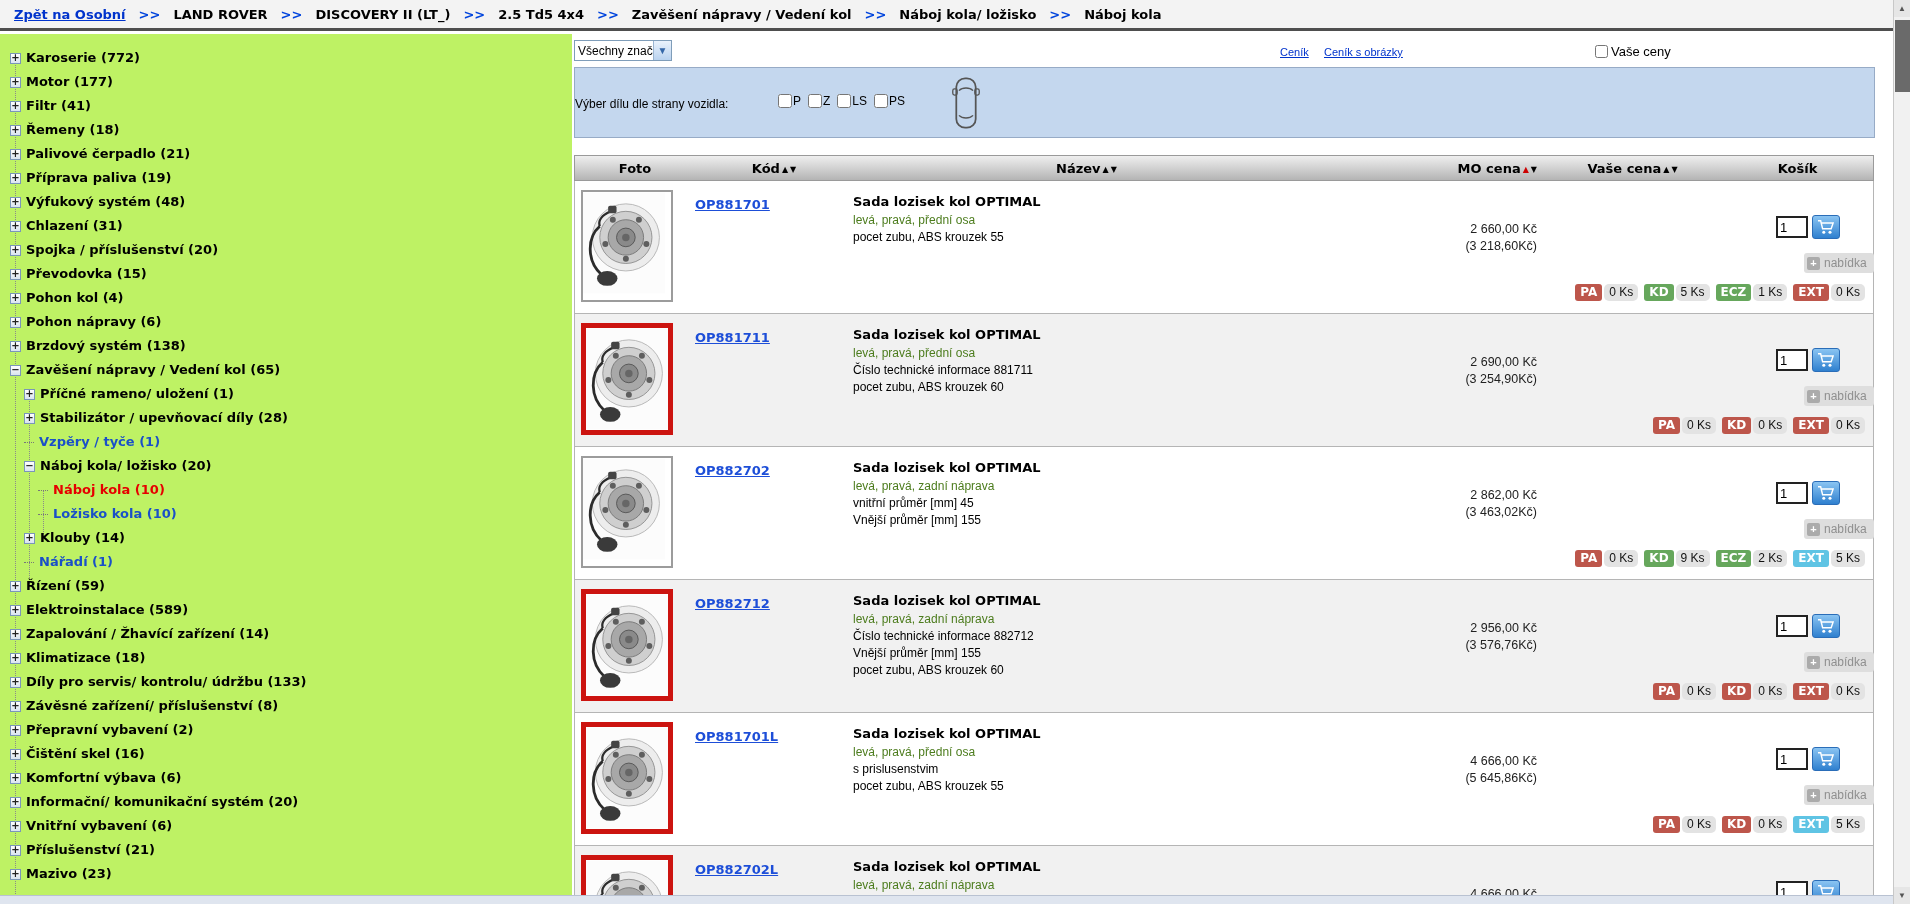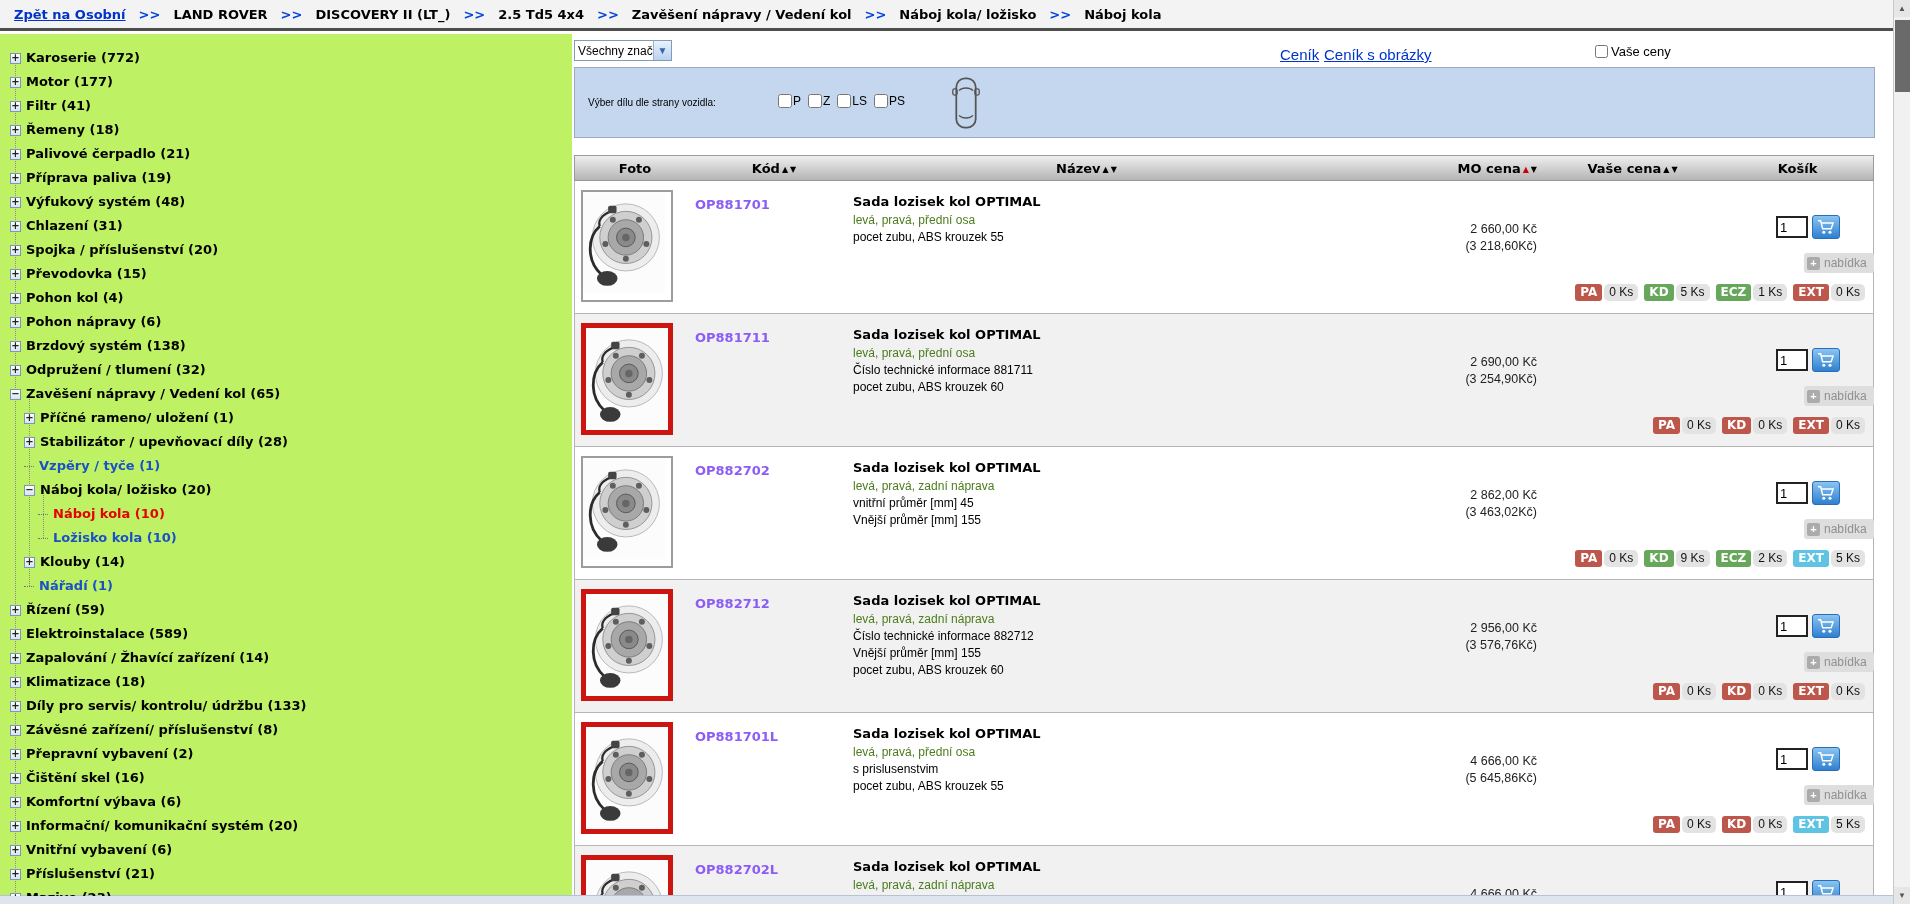--- a/index.html
+++ b/index.html
@@ -34,51 +34,51 @@
   
   #main{position:absolute;left:572px;top:34px;width:1321px;height:862px;overflow:hidden;}
 
   #toolbar{position:relative;height:30px;}
   .select-box{position:absolute;left:2px;top:6px;width:98px;height:21px;border:1px solid #7f9db9;
     background:#fff;display:flex;align-items:center;box-sizing:border-box;font-size:12px;cursor:pointer;}
   .sel-text{flex:1;padding-left:3px;white-space:nowrap;overflow:hidden;}
   .sel-arrow{width:17px;height:100%;background:linear-gradient(#eaf2fc,#b9d2ef);
     border-left:1px solid #9ab4d0;color:#3567a8;font-size:10px;font-weight:bold;
     display:flex;align-items:center;justify-content:center;}
-  .tb-link{position:absolute;top:12px;color:#0033cc;text-decoration:underline;font-size:15px;cursor:pointer;white-space:nowrap;}
+  .tb-link{position:absolute;top:12px;color:#0033cc;text-decoration:underline;font-size:11px;cursor:pointer;white-space:nowrap;}
   #link-cenik{left:708px}
   #link-cenik-obr{left:752px}
   #your-prices{position:absolute;left:1023px;top:10px;display:flex;align-items:center;font-size:13px;gap:3px;}
   #your-prices input{width:13px;height:13px;margin:0;}
 
   #side-panel{position:absolute;left:2px;top:33px;width:1301px;height:71px;background:#c4d7ee;
     border:1px solid #97abc6;box-sizing:border-box;}
-  #side-panel .lbl{position:absolute;left:13px;top:29px;font-size:10px;}
+  #side-panel .lbl{position:absolute;left:0;top:29px;font-size:12px;}
   #side-panel .opts{position:absolute;left:196px;top:26px;display:flex;align-items:center;font-size:12px;}
   #side-panel .opts input{width:14px;height:14px;margin:0 1px 0 7px;}
   #car{position:absolute;left:376px;top:5px;}
 
   
   #table{position:absolute;left:2px;top:121px;width:1300px;}
   #thead{display:grid;grid-template-columns:120px 158px 467px 225px 175px 155px;height:26px;
     background:linear-gradient(#efefef,#b4b4b4);border:1px solid #9a9a9a;box-sizing:border-box;
     font:bold 13px "DejaVu Sans",sans-serif;align-items:center;}
   .th{text-align:center;white-space:nowrap;}
   .th.right{text-align:right;padding-right:8px;}
   .arr{font-size:8px;margin-left:2px;vertical-align:1px;}
   .arr.red{color:#cc0000;}
   #tbody{border-left:1px solid #b5b5b5;border-right:1px solid #b5b5b5;}
   .prod-row{position:relative;display:grid;grid-template-columns:120px 158px 467px 225px 175px 155px;
     height:133px;background:#fff;border-bottom:1px solid #b5b5b5;box-sizing:border-box;}
   .prod-row.alt{background:#f1f1f1;}
   .photo{margin:9px 0 0 6px;width:92px;height:112px;background:#fff;box-sizing:border-box;overflow:hidden;cursor:pointer;}
   .photo.gray{border:2px solid #9c9c9c;}
   .photo.red{border:5px solid #cc1410;}
-  .code{display:inline-block;margin-top:16px;font:bold 13px "DejaVu Sans",sans-serif;color:#8b5cf6;
-    cursor:pointer;}
+  .code{display:inline-block;margin-top:16px;font:bold 13px "DejaVu Sans",sans-serif;color:#1d4ed8;
+    text-decoration:underline;cursor:pointer;}
   .cell-name{padding-top:13px;font-size:12px;line-height:17px;}
   .cell-name .title{font:bold 13px "DejaVu Sans",sans-serif;margin-bottom:3px;}
   .cell-name .green{color:#4c7c1d;}
   .cell-mo{padding-top:40px;text-align:right;padding-right:8px;font-size:12.5px;line-height:17px;color:#222;}
   .cell-kosik{position:relative;}
   .qtyrow{position:absolute;left:56px;top:34px;display:flex;align-items:center;}
   .qty{width:24px;height:18px;border:2px solid #222;font-size:13px;padding:0 2px;}
   .cart-btn{width:28px;height:24px;margin-left:4px;border:1px solid #2a6db8;border-radius:3px;
     background:linear-gradient(#8ac4f2,#2f80cf);display:flex;align-items:center;justify-content:center;
     cursor:pointer;padding:0;}
@@ -131,21 +131,20 @@
     <div class="tree-row lvl0"><span class="tree-toggle">+</span><span class="tree-label black">Řemeny (18)</span></div>
     <div class="tree-row lvl0"><span class="tree-toggle">+</span><span class="tree-label black">Palivové čerpadlo (21)</span></div>
     <div class="tree-row lvl0"><span class="tree-toggle">+</span><span class="tree-label black">Příprava paliva (19)</span></div>
     <div class="tree-row lvl0"><span class="tree-toggle">+</span><span class="tree-label black">Výfukový systém (48)</span></div>
     <div class="tree-row lvl0"><span class="tree-toggle">+</span><span class="tree-label black">Chlazení (31)</span></div>
     <div class="tree-row lvl0"><span class="tree-toggle">+</span><span class="tree-label black">Spojka / příslušenství (20)</span></div>
     <div class="tree-row lvl0"><span class="tree-toggle">+</span><span class="tree-label black">Převodovka (15)</span></div>
     <div class="tree-row lvl0"><span class="tree-toggle">+</span><span class="tree-label black">Pohon kol (4)</span></div>
     <div class="tree-row lvl0"><span class="tree-toggle">+</span><span class="tree-label black">Pohon nápravy (6)</span></div>
     <div class="tree-row lvl0"><span class="tree-toggle">+</span><span class="tree-label black">Brzdový systém (138)</span></div>
-    <div class="tree-row lvl0"><span class="tree-toggle">+</span><span class="tree-label black">Odpružení / tlumení (32)</span></div>
     <div class="tree-row lvl0"><span class="tree-toggle">−</span><span class="tree-label black">Zavěšení nápravy / Vedení kol (65)</span></div>
     <div class="tree-row lvl1"><span class="tree-toggle">+</span><span class="tree-label black">Příčné rameno/ uložení (1)</span></div>
     <div class="tree-row lvl1"><span class="tree-toggle">+</span><span class="tree-label black">Stabilizátor / upevňovací díly (28)</span></div>
     <div class="tree-row lvl1"><span class="tree-dash"></span><span class="tree-label blue">Vzpěry / tyče (1)</span></div>
     <div class="tree-row lvl1"><span class="tree-toggle">−</span><span class="tree-label black">Náboj kola/ ložisko (20)</span></div>
     <div class="tree-row lvl2"><span class="tree-dash"></span><span class="tree-label red">Náboj kola (10)</span></div>
     <div class="tree-row lvl2"><span class="tree-dash"></span><span class="tree-label blue">Ložisko kola (10)</span></div>
     <div class="tree-row lvl1"><span class="tree-toggle">+</span><span class="tree-label black">Klouby (14)</span></div>
     <div class="tree-row lvl1"><span class="tree-dash"></span><span class="tree-label blue">Nářadí (1)</span></div>
     <div class="tree-row lvl0"><span class="tree-toggle">+</span><span class="tree-label black">Řízení (59)</span></div>

